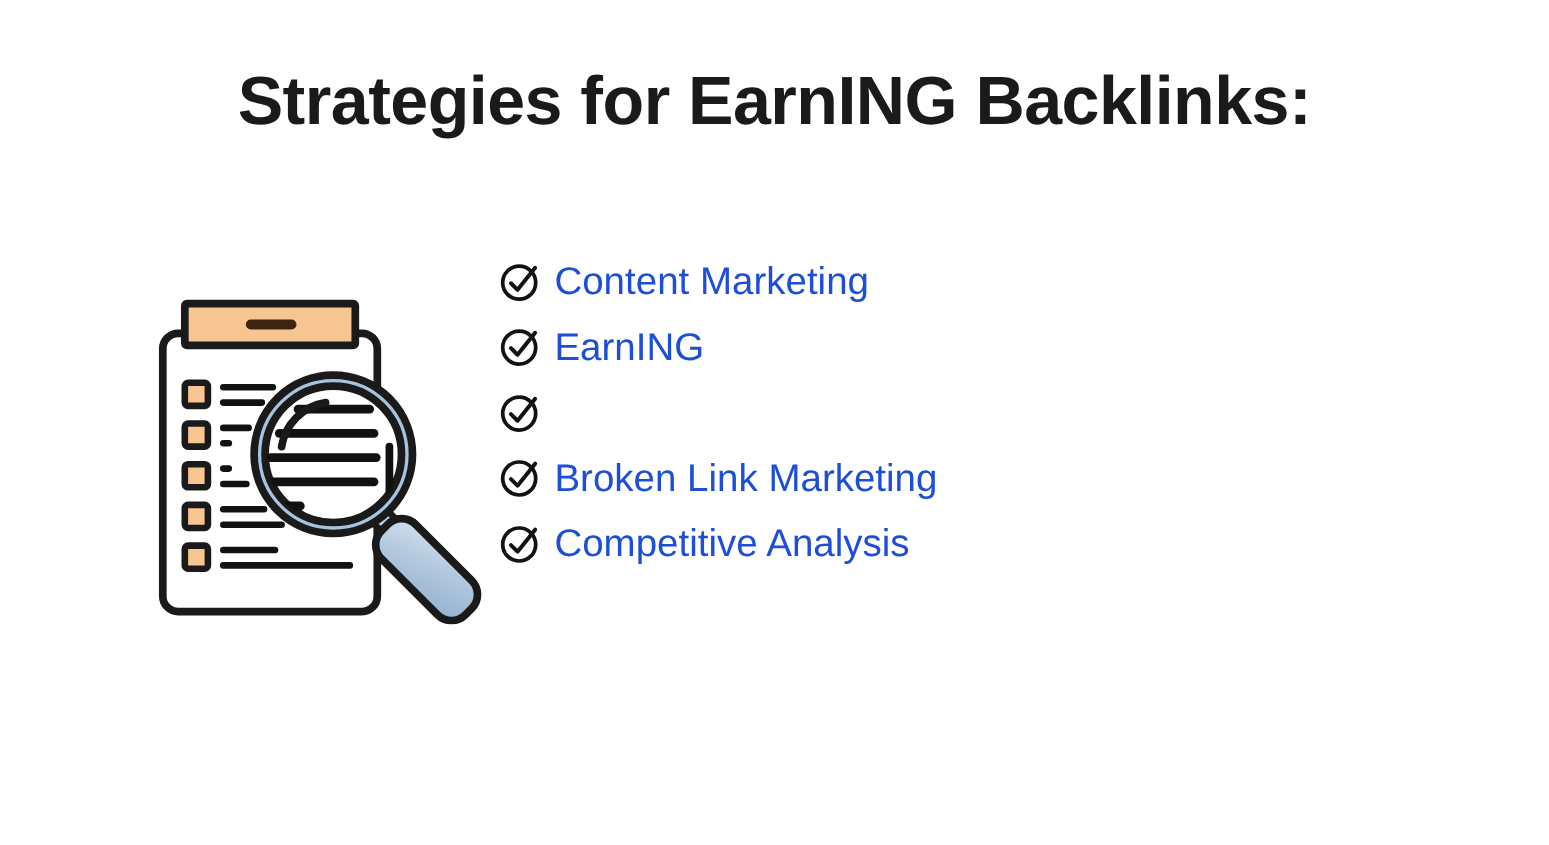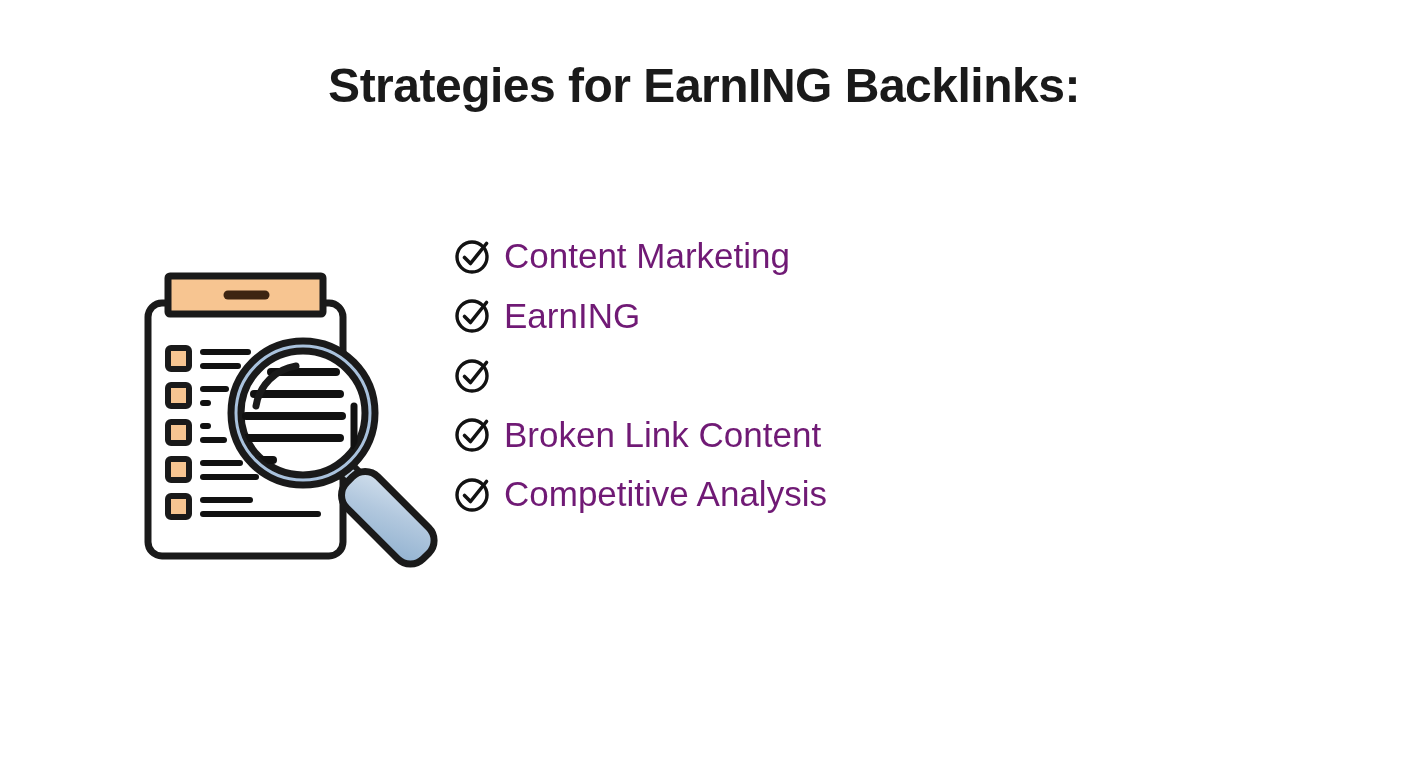--- a/index.html
+++ b/index.html
@@ -23,21 +23,21 @@
 
   
   #title {
     position: absolute;
     left: 0;
     right: 0;
     top: 62px;
     text-align: center;
     font-family: "Liberation Sans", sans-serif;
     font-weight: bold;
-    font-size: 48px;
+    font-size: 62px;
     line-height: 1.0;
     letter-spacing: -0.5px;
     color: #1a1a1a;
     white-space: nowrap;
   }
 
   
   #illustration {
     position: absolute;
     left: 128px;
@@ -73,21 +73,21 @@
   .check-icon svg {
     display: block;
     width: 42px;
     height: 42px;
   }
   .check-label {
     font-family: "Liberation Sans", sans-serif;
     font-weight: normal;
     font-size: 35px;
     line-height: 1;
-    color: #701a75;
+    color: #1d4ed8;
     white-space: nowrap;
   }
   .check-row.indent .check-label {
     margin-left: 6px;
   }
 </style>
 </head>
 <body>
 
 <div id="slide">
@@ -204,21 +204,21 @@
       </span>
     </div>
 
     <div class="check-row">
       <span class="check-icon">
         <svg viewBox="0 0 42 42" xmlns="http://www.w3.org/2000/svg">
           <circle cx="20" cy="22" r="15" fill="none" stroke="#121212" stroke-width="3.4"></circle>
           <path d="M 12.5 22.5 L 18.5 28.5 L 34.5 8.5" fill="none" stroke="#121212" stroke-width="3.6" stroke-linecap="round" stroke-linejoin="round"></path>
         </svg>
       </span>
-      <span class="check-label">Broken Link Content</span>
+      <span class="check-label">Broken Link Marketing</span>
     </div>
 
     <div class="check-row">
       <span class="check-icon">
         <svg viewBox="0 0 42 42" xmlns="http://www.w3.org/2000/svg">
           <circle cx="20" cy="22" r="15" fill="none" stroke="#121212" stroke-width="3.4"></circle>
           <path d="M 12.5 22.5 L 18.5 28.5 L 34.5 8.5" fill="none" stroke="#121212" stroke-width="3.6" stroke-linecap="round" stroke-linejoin="round"></path>
         </svg>
       </span>
       <span class="check-label">Competitive Analysis</span>

